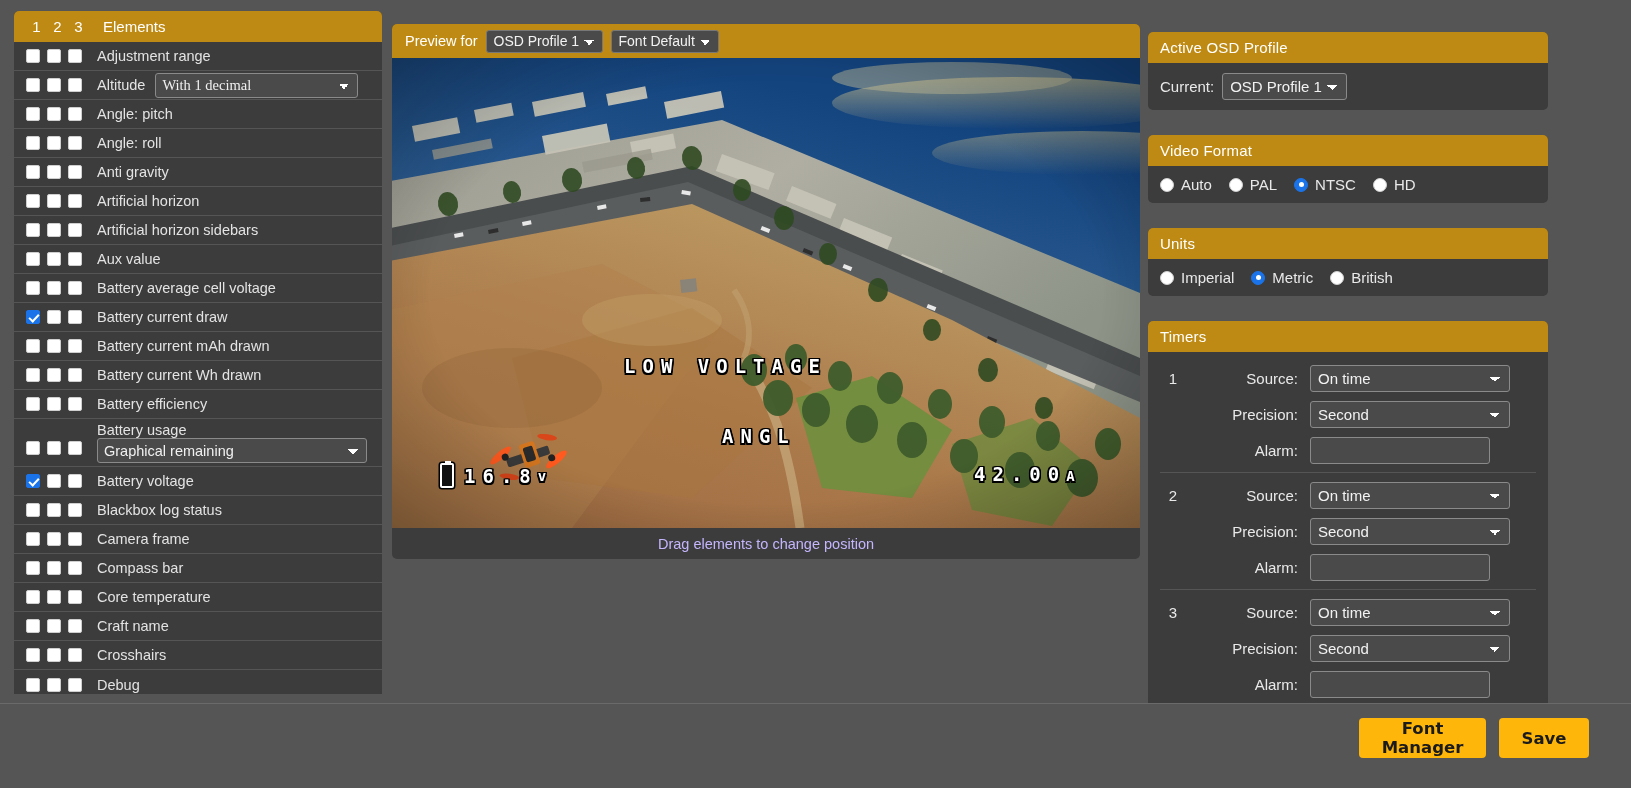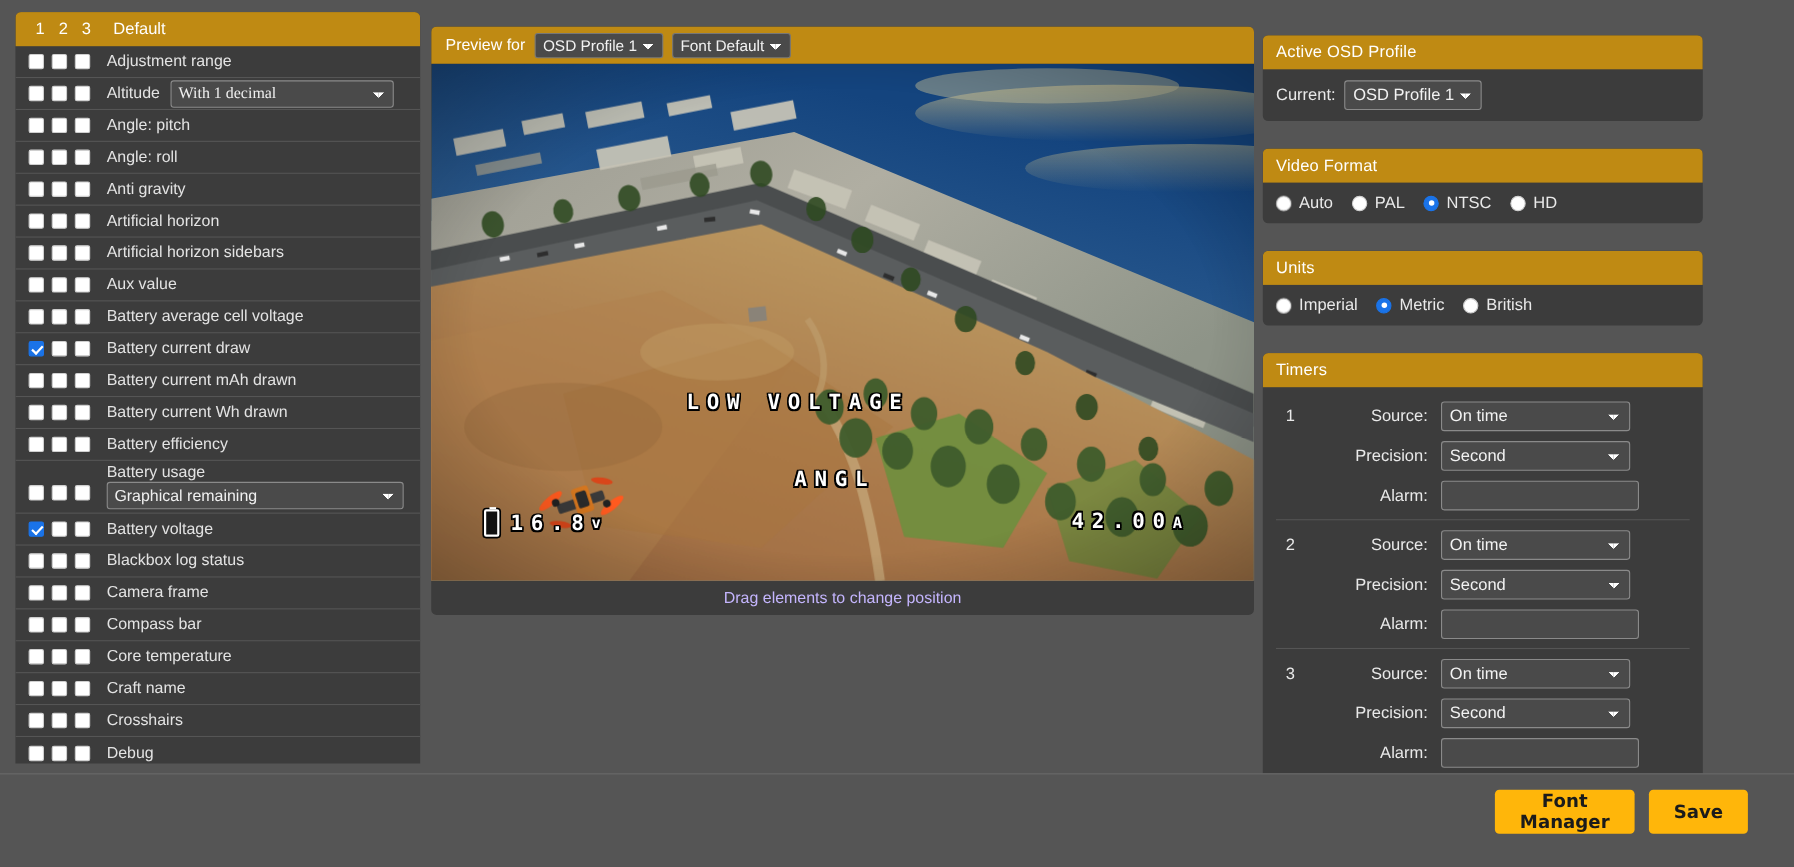--- a/index.html
+++ b/index.html
@@ -291,21 +291,21 @@
     flex: none;
   }
   .t-lbl {
     width: 124px;
     color: #e9e9e9;
     font-size: 15px;
     text-align: right;
     padding-right: 12px;
     flex: none;
   }
-  .t-sel { width: 172px; }
+  .t-sel { width: 200px; }
   .num-wrap {
     width: 180px; height: 27px;
     background: #4a4a4a;
     border: 1px solid #8a8a8a;
     border-radius: 3px;
     display: flex;
     align-items: stretch;
     overflow: hidden;
   }
   .num-in {
@@ -345,21 +345,21 @@
 </head>
 <body>
 
 <div class="app">
 
   <div class="left-panel">
     <div class="el-head">
       <span class="num">1</span>
       <span class="num">2</span>
       <span class="num">3</span>
-      <span class="ttl">Default</span>
+      <span class="ttl">Elements</span>
     </div>
     <div class="el-list" id="el-list">
         <div class="el-row">
           <span class="cbx"></span>
           <span class="cbx"></span>
           <span class="cbx"></span>
           <span class="el-label">Adjustment range</span>
         </div>
         <div class="el-row">
           <span class="cbx"></span>

